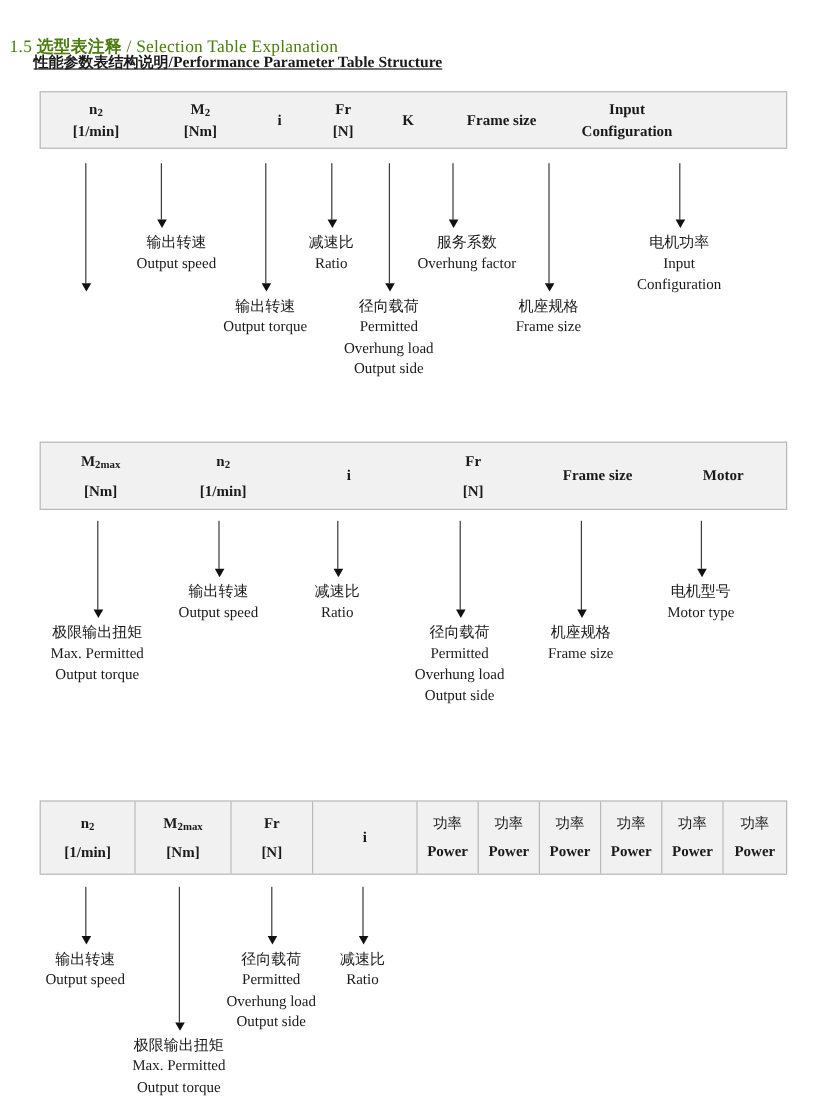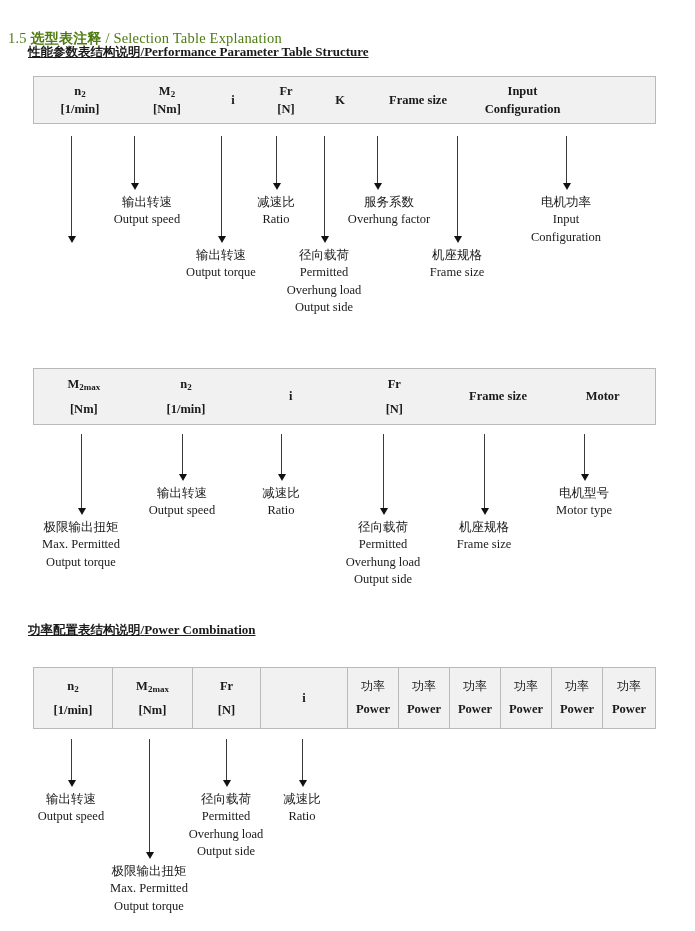--- a/index.html
+++ b/index.html
@@ -324,23 +324,20 @@
   <div class="lbl" style="left:484px; top:518px; transform:translateX(-50%);">
     <span class="cn">机座规格</span>
     <span class="en">Frame size</span>
   </div>
 
   <div class="lbl" style="left:584px; top:484px; transform:translateX(-50%);">
     <span class="cn">电机型号</span>
     <span class="en">Motor type</span>
   </div>
 
-  <div class="h-sub" style="left:28px; top:622px;">
-    <span class="cn">功率配置表结构说明</span><span class="en">/</span><span class="en">Power Combination</span>
-  </div>
 
   <div class="tbl bordered" style="left:33px; top:667px; width:623px; height:62px;">
     <div class="cell" style="width:79px;">
       <span><span>n</span><span class="sub">2</span></span>
       <span class="l2" style="margin-top:6px;">[1/min]</span>
     </div>
     <div class="cell" style="width:80px;">
       <span><span>M</span><span class="sub">2max</span></span>
       <span class="l2" style="margin-top:6px;">[Nm]</span>
     </div>

